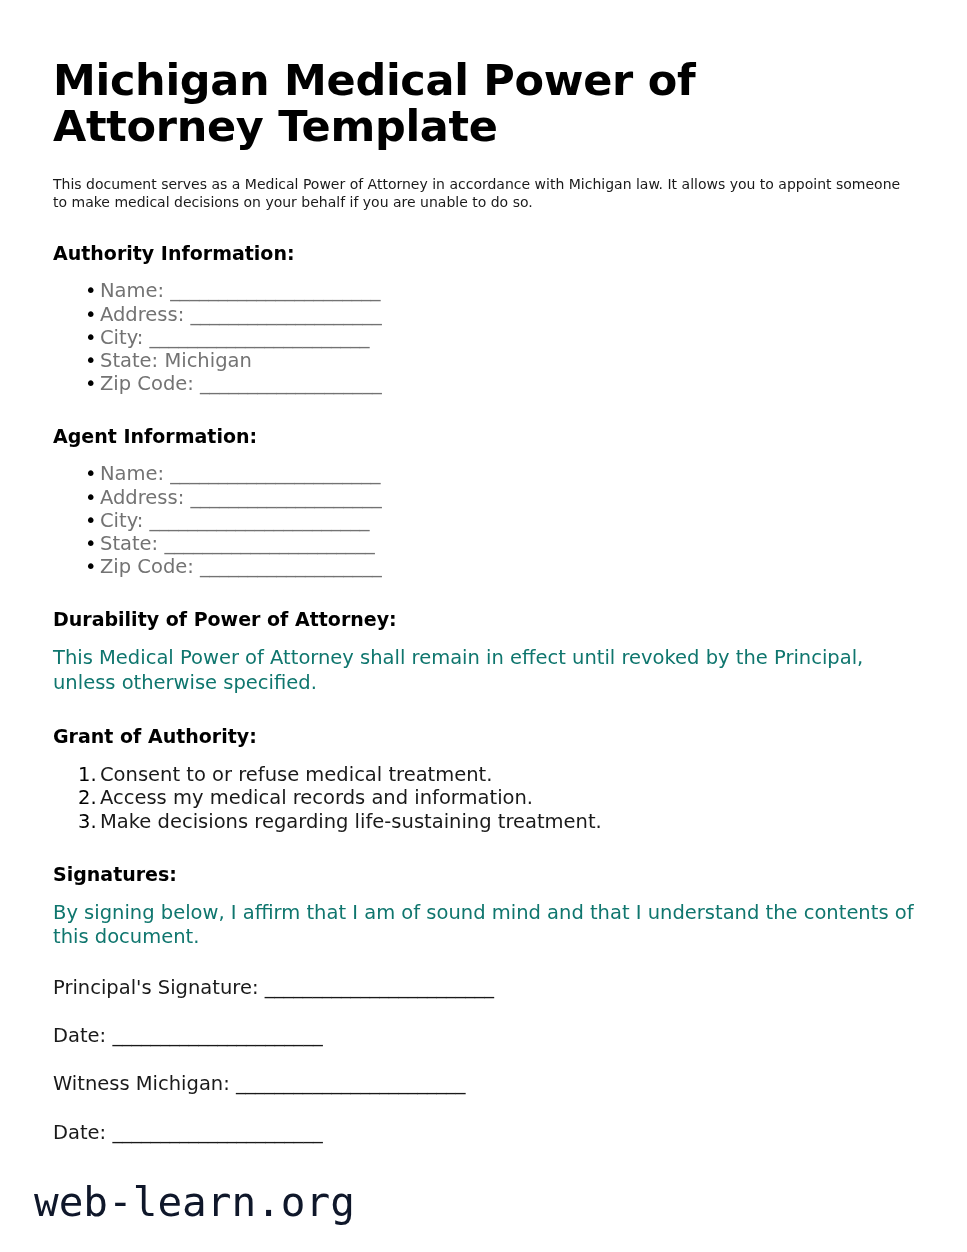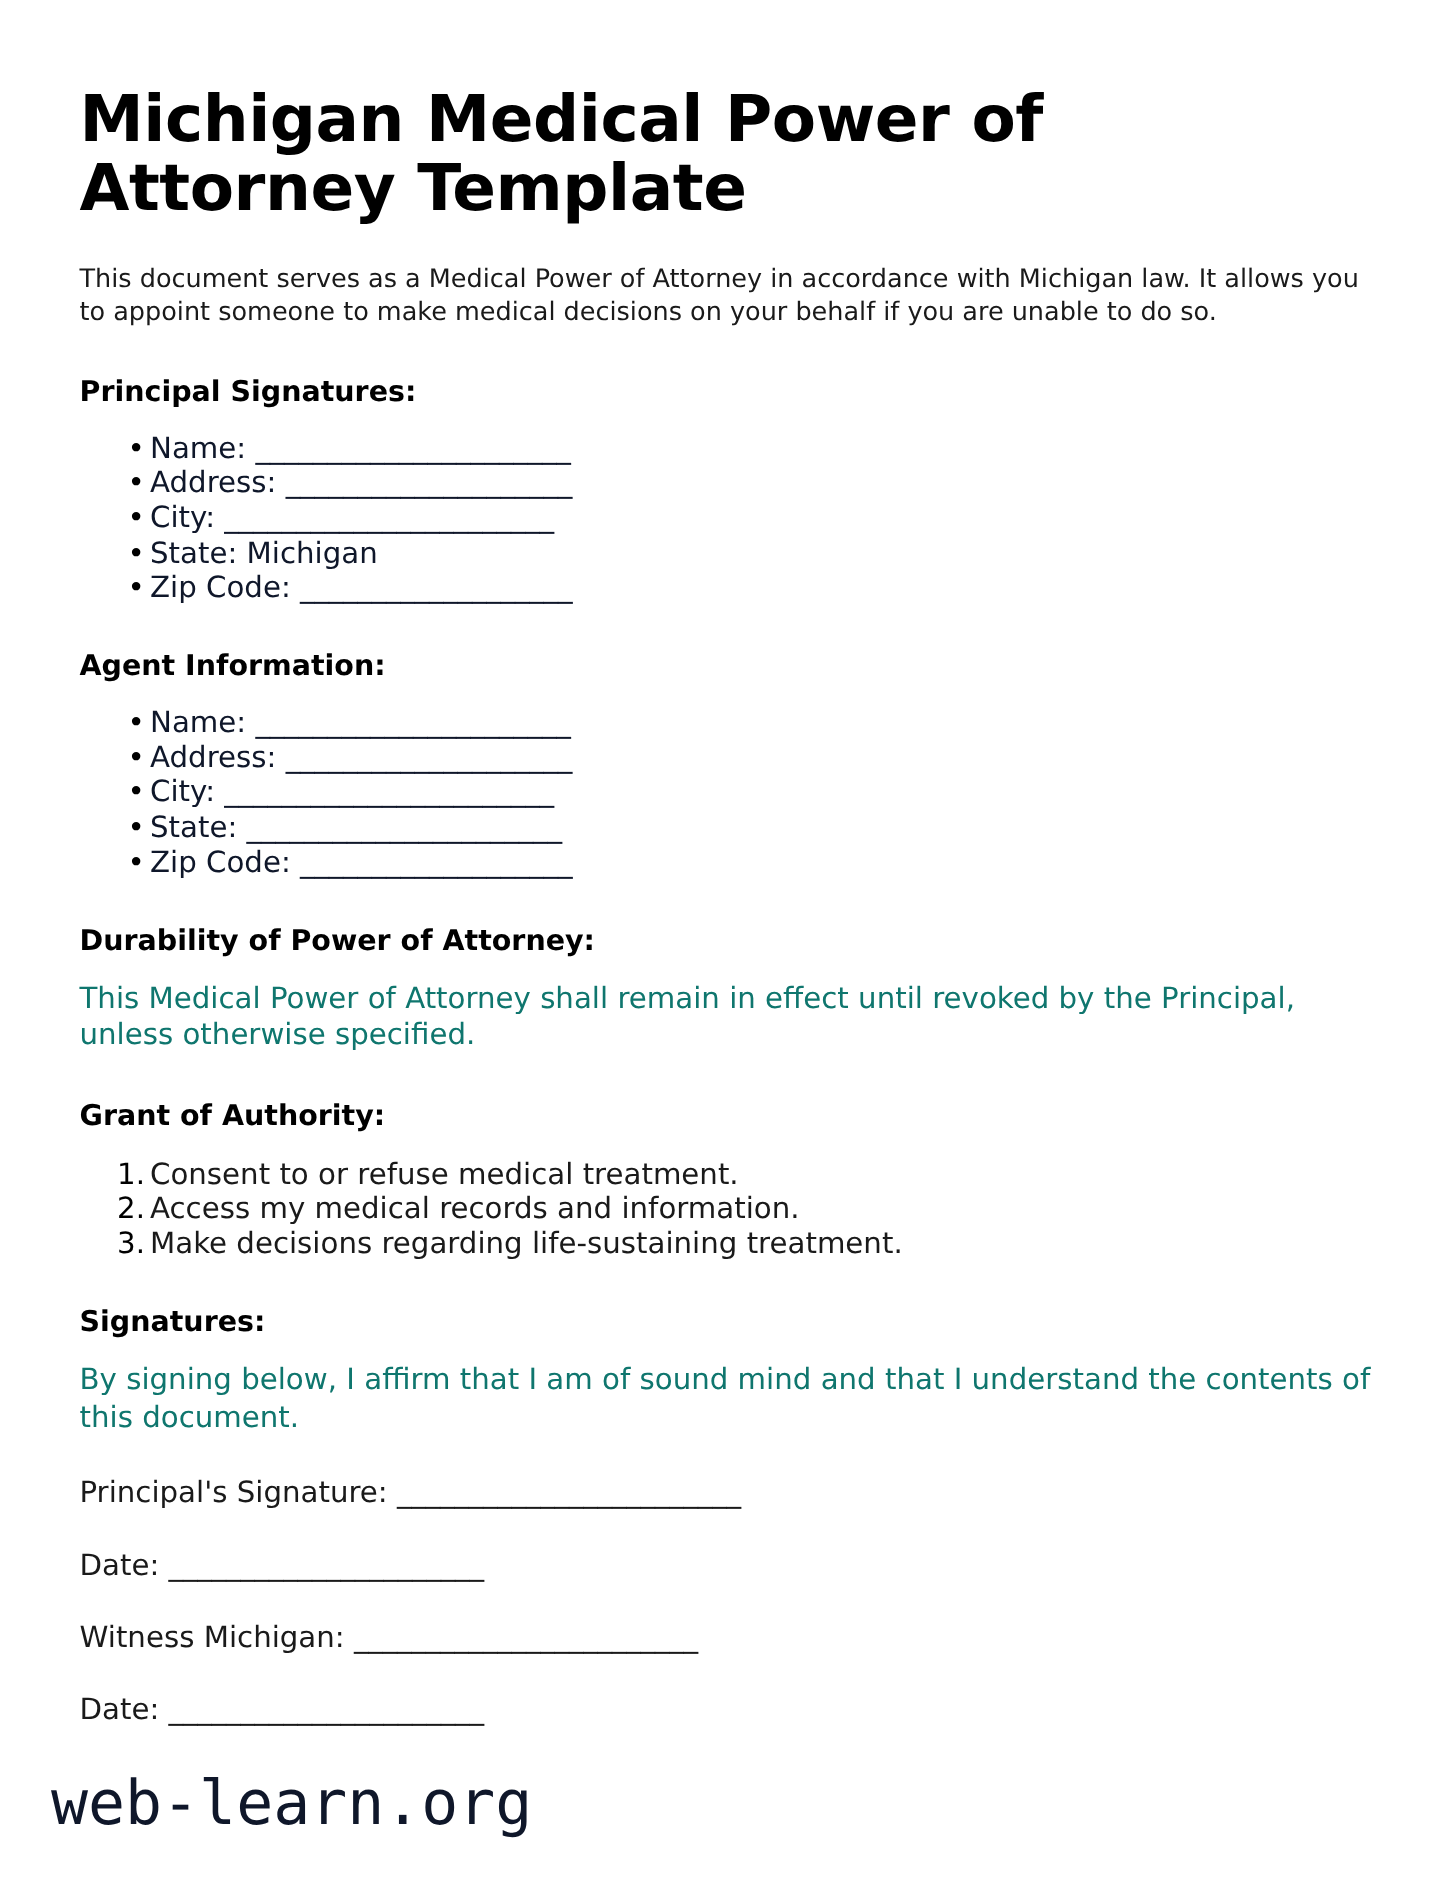--- a/index.html
+++ b/index.html
@@ -41,21 +41,21 @@
     font-weight: bold;
     line-height: 1.06;
     letter-spacing: -0.3px;
     margin: 0 0 0 0;
     color: #000;
     width: 800px;
   }
 
   
   .intro {
-    font-size: 17px;
+    font-size: 14px;
     line-height: 1.26;
     margin: 27px 0 0 0;
     color: #1a1a1a;
   }
 
   
   .sec-heading {
     font-size: 19px;
     font-weight: bold;
     margin: 0;
@@ -71,21 +71,21 @@
   ul.fieldlist {
     list-style: none;
     margin: 15px 0 0 0;
     padding: 0;
   }
   ul.fieldlist li {
     position: relative;
     padding-left: 47px;
     font-size: 19.5px;
     line-height: 1.19;
-    color: #0f172a;
+    color: #737373;
     white-space: nowrap;
   }
   ul.fieldlist li::before {
     content: "\2022";
     position: absolute;
     left: 32px;
     top: 0;
     font-size: 19.5px;
     line-height: 1.19;
     color: #000;
@@ -152,21 +152,21 @@
 </head>
 <body>
 
 <div class="page">
   <div class="content">
 
     <h1 class="doc-title">Michigan Medical Power of Attorney Template</h1>
 
     <p class="intro">This document serves as a Medical Power of Attorney in accordance with Michigan law. It allows you to appoint someone to make medical decisions on your behalf if you are unable to do so.</p>
 
-    <h2 class="sec-heading h-principal">Principal Signatures:</h2>
+    <h2 class="sec-heading h-principal">Authority Information:</h2>
 
     <ul class="fieldlist">
       <li>
         <span>Name:</span>
         <span class="blank">______________________</span>
       </li>
       <li>
         <span>Address:</span>
         <span class="blank">____________________</span>
       </li>

